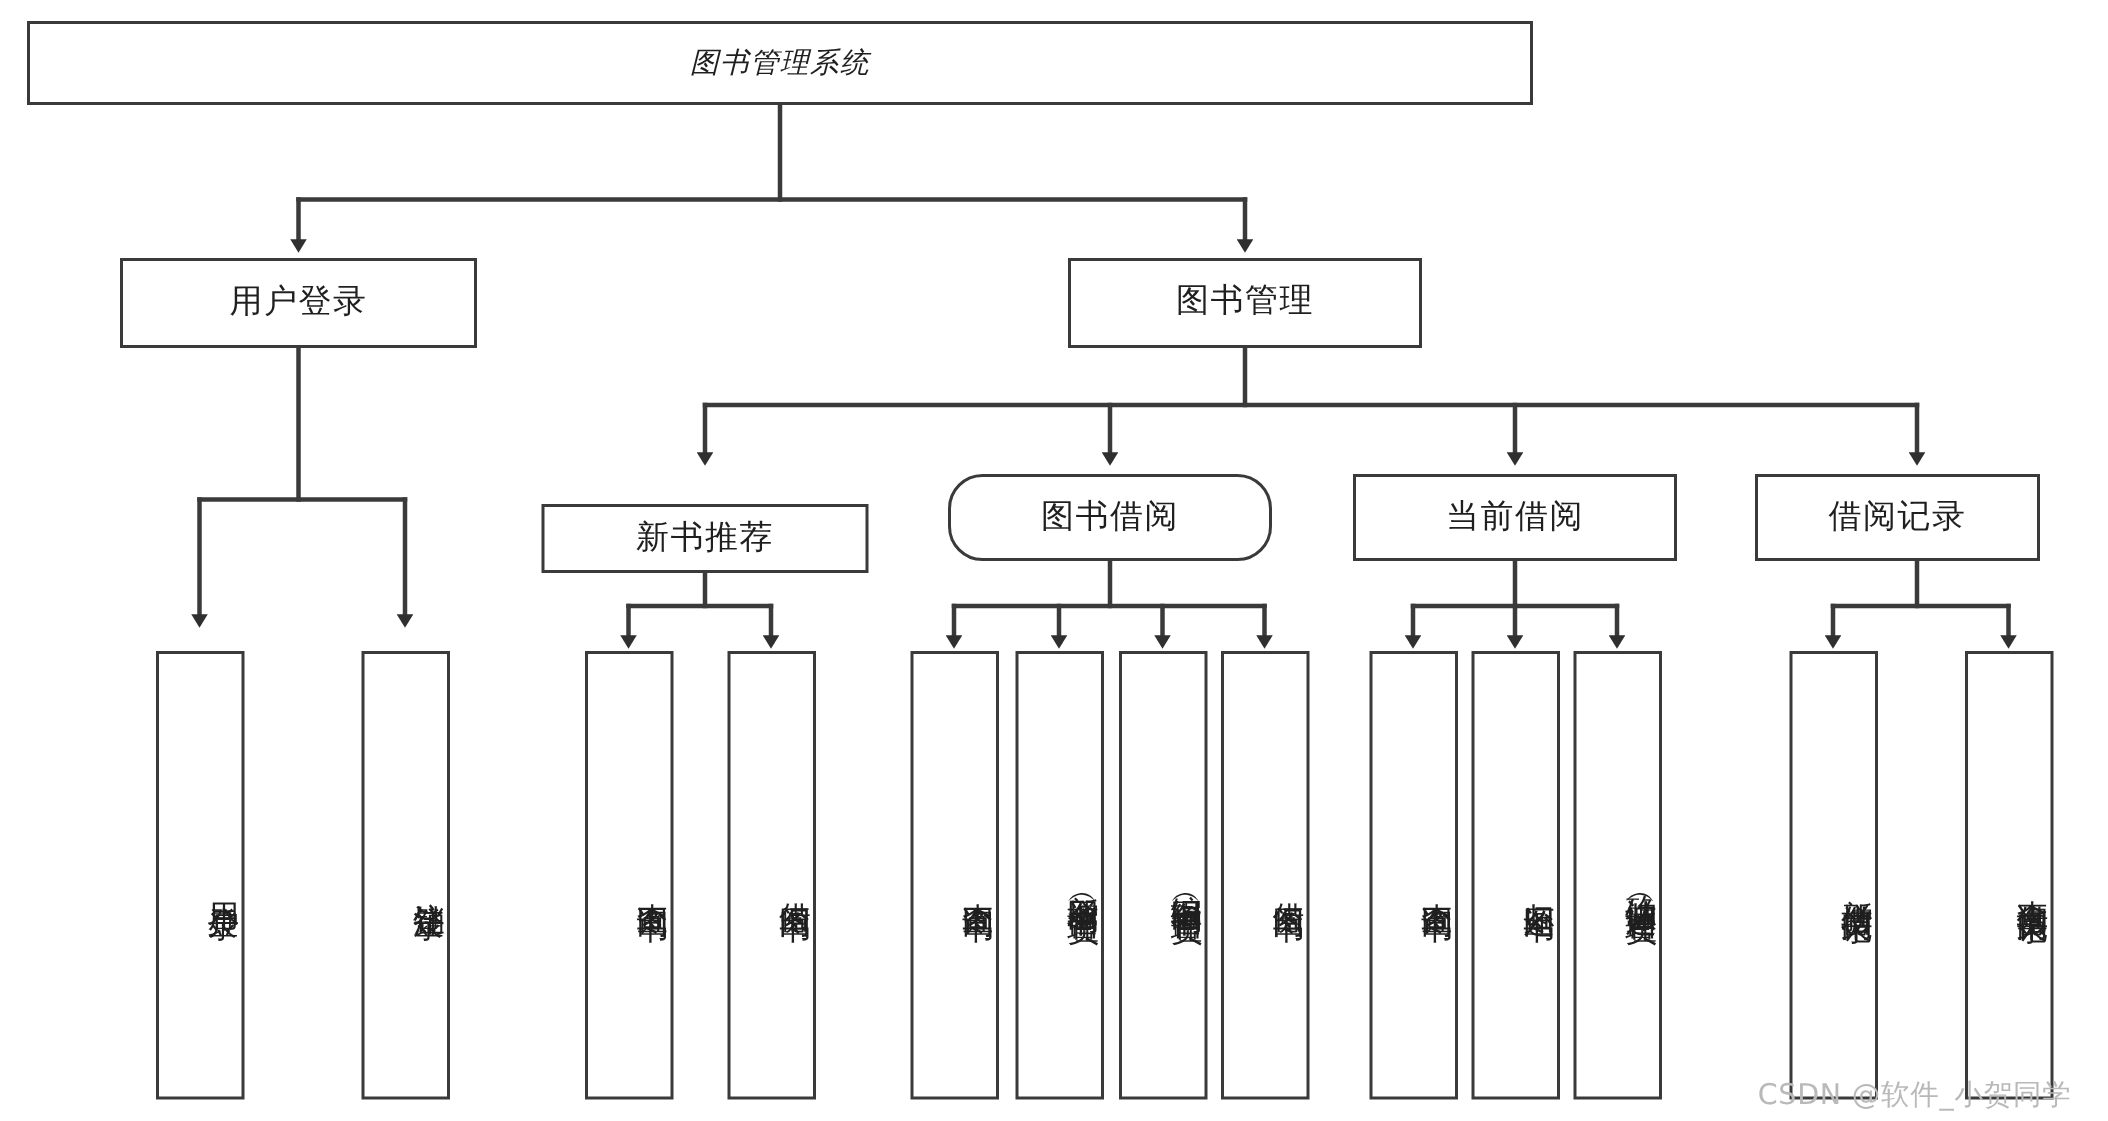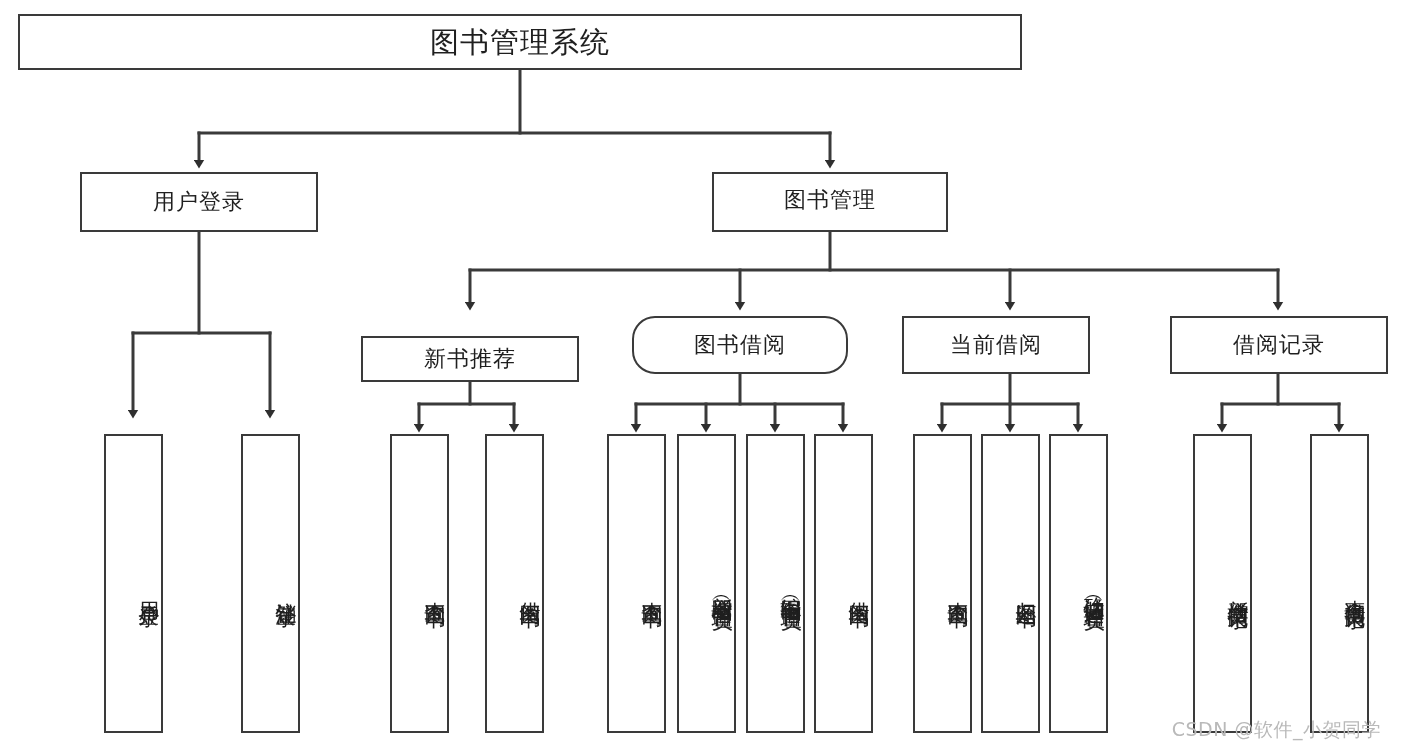--- a/index.html
+++ b/index.html
@@ -52,21 +52,22 @@
   .node .lbl {
     display: block;
     line-height: 1.18;
   }
   .node.vert .lbl {
     writing-mode: vertical-rl;
     text-orientation: upright;
     white-space: nowrap;
   }
   #title-node {
-    font-size: 29px;
+    font-size: 19px;
+    font-style: italic;
   }
   .watermark {
     position: absolute;
     right: 24px;
     bottom: 4px;
     font-size: 19px;
     color: #b9b9b9;
     white-space: nowrap;
     letter-spacing: 0.5px;
   }
@@ -141,25 +142,25 @@
   </div>
 
   <div class="node horiz" style="left:361px; top:316px; width:218px; height:46px;margin-top:20px;">
     <span class="lbl">新书推荐</span>
   </div>
 
   <div class="node horiz" style="left:632px; top:316px; width:216px; height:58px;border-radius:23px;">
     <span class="lbl">图书借阅</span>
   </div>
 
-  <div class="node horiz" style="left:902px; top:316px; width:188px; height:58px;">
+  <div class="node horiz" style="left:902px; top:316px; width:216px; height:58px;">
     <span class="lbl">当前借阅</span>
   </div>
 
-  <div class="node horiz" style="left:1170px; top:316px; width:218px; height:58px;">
+  <div class="node horiz" style="left:1170px; top:316px; width:190px; height:58px;">
     <span class="lbl">借阅记录</span>
   </div>
 
   <div class="node vert" style="left:104px; top:434px; width:59px; height:299px;">
     <span class="lbl">用户登录</span>
   </div>
 
   <div class="node vert" style="left:241px; top:434px; width:59px; height:299px;">
     <span class="lbl">注销登录</span>
   </div>

